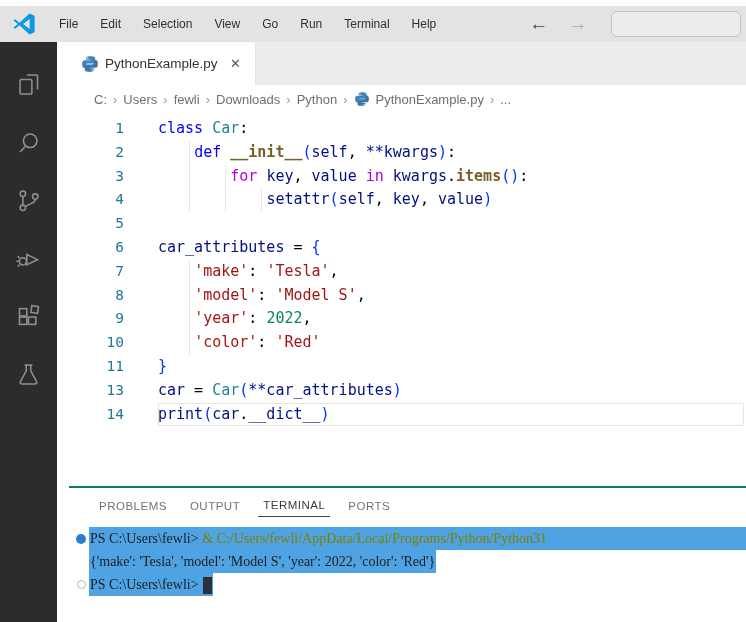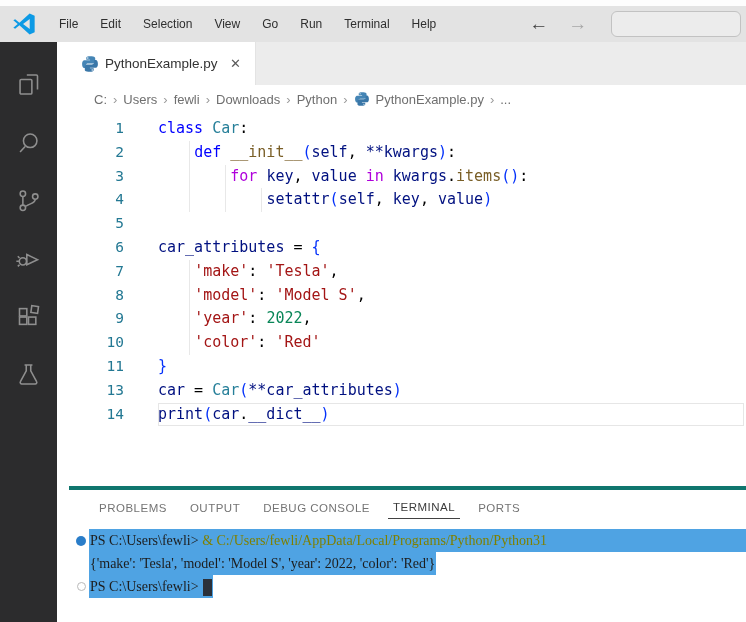--- a/index.html
+++ b/index.html
@@ -37,25 +37,25 @@
   #breadcrumb .pyicon { width:14px; height:14px; margin:0 5px 0 3px; }
 
   
   #editor { flex:1; background:#fff; padding-top:4px; overflow:hidden; font-family:"DejaVu Sans Mono","Liberation Mono",monospace; font-size:15px; }
   .code-line { display:flex; height:23.8px; line-height:23.8px; white-space:pre; }
   .ln { width:55px; text-align:right; color:#237893; flex:none; font-size:14.5px; }
   .lc { margin-left:34px; flex:1; position:relative; }
   .code-line.current .lc { box-shadow:0 0 0 1px #e6e6e6 inset; margin-right:2px; }
   .guide { position:absolute; top:0; bottom:0; width:1px; background:#e8e8e8; }
   .tok-kw { color:#0000ff; } .tok-ctrl { color:#af00db; } .tok-cls { color:#267f99; }
-  .tok-fn { color:#795e26; } .tok-var { color:#001080; } .tok-str { color:#a31515; }
+  .tok-fn { color:#795e26;font-weight:bold; } .tok-var { color:#001080; } .tok-str { color:#a31515; }
   .tok-num { color:#098658; } .tok-pun { color:#000000; } .tok-brk { color:#0431fa; }
 
   
-  #panel { height:136px; border-top:4px solid #0f766e; background:#fff; flex:none; display:flex; flex-direction:column; }
+  #panel { height:136px; border-top:2px solid #0f766e; background:#fff; flex:none; display:flex; flex-direction:column; }
   #panel-tabs { height:33px; display:flex; align-items:center; padding-left:25px; flex:none; }
   .panel-tab { font-size:11.5px; letter-spacing:0.5px; color:#747474; margin-right:13px; padding:7px 5px 5px; }
   .panel-tab.active { color:#3b3b3b; border-bottom:1px solid #424242; }
 
   
   #terminal { flex:1; padding:6px 0 0 4px; font-family:Liberation Serif, serif; font-size:14px; color:#1e1e1e; overflow:hidden; }
   .trow { display:flex; height:23px; line-height:23px; white-space:pre; align-items:stretch; }
   .tdec { width:16px; flex:none; display:flex; align-items:center; justify-content:center; }
   .dec-run { width:10px; height:10px; border-radius:50%; background:#2a7dc9; }
   .dec-prompt { width:9px; height:9px; border-radius:50%; border:1.5px solid #b9b9b9; background:#fff; }
@@ -182,21 +182,20 @@
           <div class="code-line"><span class="ln">10</span><span class="lc"><i class="guide" style="left: calc(4ch - 5px);"></i><span class="tok-pun">    </span><span class="tok-str">'color'</span><span class="tok-pun">: </span><span class="tok-str">'Red'</span></span></div>
           <div class="code-line"><span class="ln">11</span><span class="lc"><span class="tok-brk">}</span></span></div>
           <div class="code-line"><span class="ln">13</span><span class="lc"><span class="tok-var">car</span><span class="tok-pun"> = </span><span class="tok-cls">Car</span><span class="tok-brk">(</span><span class="tok-var">**car_attributes</span><span class="tok-brk">)</span></span></div>
           <div class="code-line current"><span class="ln">14</span><span class="lc"><span class="tok-var">print</span><span class="tok-brk">(</span><span class="tok-var">car</span><span class="tok-pun">.</span><span class="tok-var">__dict__</span><span class="tok-brk">)</span></span></div>
         </div>
 
       <div id="panel">
         <div id="panel-tabs">
             <span class="panel-tab">PROBLEMS</span>
             <span class="panel-tab">OUTPUT</span>
-            <span class="panel-tab">DEBUG CONSOLE</span>
             <span class="panel-tab active">TERMINAL</span>
             <span class="panel-tab">PORTS</span>
           </div>
         <div id="terminal">
             <div class="trow full"><span class="tdec"><i class="dec-run"></i></span><span class="tline sel"><span class="t-k">PS C:\Users\fewli&gt; </span><span class="t-cmd">&amp; C:/Users/fewli/AppData/Local/Programs/Python/Python31</span></span></div>
             <div class="trow"><span class="tdec"></span><span class="tline sel"><span class="t-k">{'make': 'Tesla', 'model': 'Model S', 'year': 2022, 'color': 'Red'}</span></span></div>
             <div class="trow"><span class="tdec"><i class="dec-prompt"></i></span><span class="tline sel"><span class="t-k">PS C:\Users\fewli&gt; </span><span class="cursor"></span></span></div>
           </div>
       </div>
     </div>

